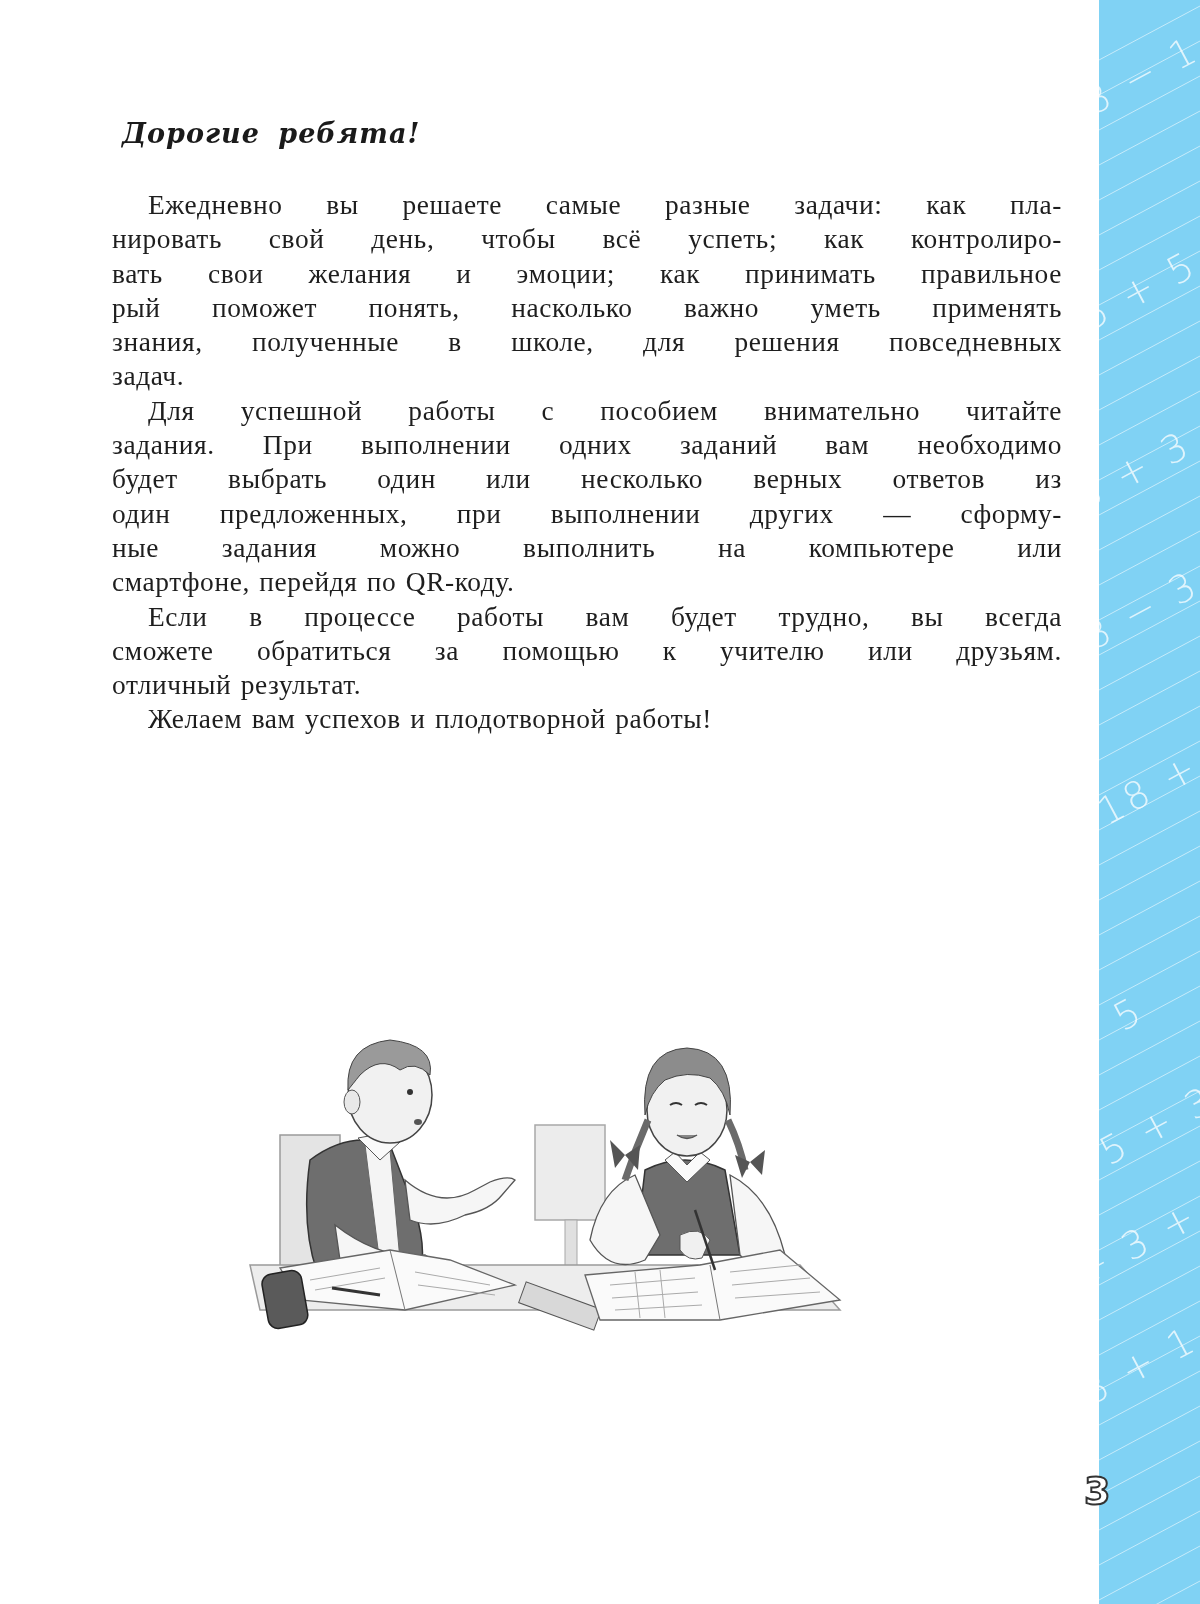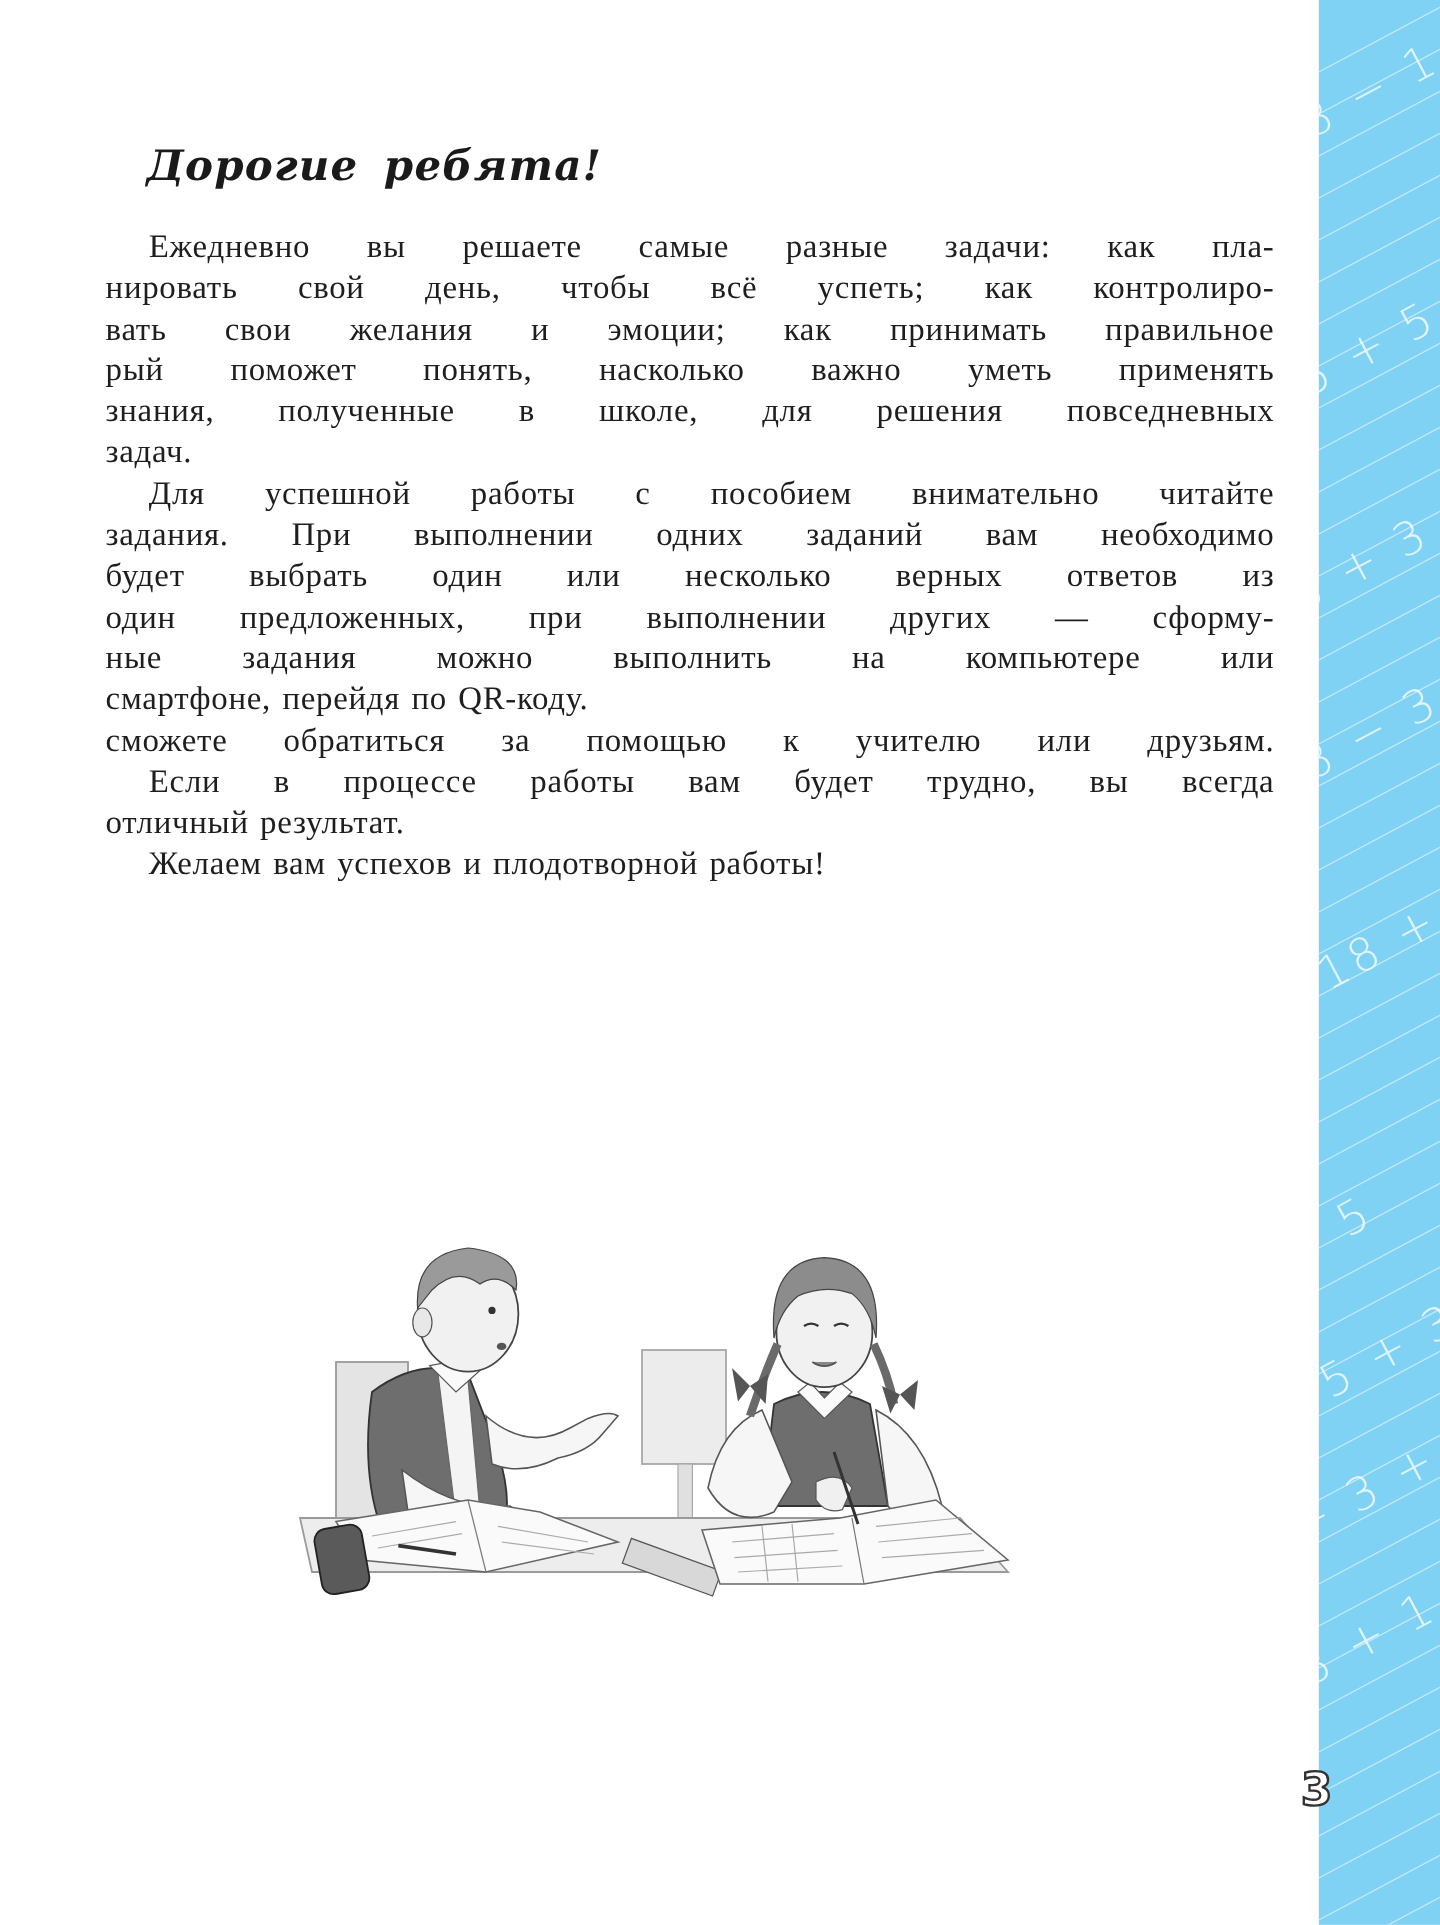--- a/index.html
+++ b/index.html
@@ -9,34 +9,34 @@
     font-family: "Liberation Serif", "DejaVu Serif", serif;
     color: #1e1e1e;
   }
   .page-content {
     position: absolute; left: 88px; top: 0; width: 974px;
   }
   .heading {
     position: absolute; left: 34px; top: 118px;
     font-family: "DejaVu Serif", "Liberation Serif", serif;
     font-style: italic; font-weight: bold;
-    font-size: 35px; letter-spacing: 1px; word-spacing: 8px;
+    font-size: 27px; letter-spacing: 1px; word-spacing: 8px;
     color: #1a1a1a; margin: 0; white-space: nowrap;
   }
   .body-text {
     position: absolute; left: 0; top: 188px; width: 974px;
   }
   .para {
     margin: 0; font-size: 27.4px; line-height: 34.3px;
     text-align: justify; text-indent: 36px;
     letter-spacing: 0.6px; word-spacing: 2px;
     hyphens: manual;
   }
   .line {
-    display: block; text-align: justify; text-align-last: justify; white-space: nowrap;
+    display: block; text-align: justify; text-align-last: justify; white-space: nowrap; margin-left: 24px;
   }
   .line.last { text-align-last: left; }
   .line.first { padding-left: 36px; }
   .para { text-indent: 0; }
 
   
   .sidebar {
     position: absolute; left: 1099px; top: 0; width: 101px; height: 1604px;
     background: #80d2f4; overflow: hidden;
   }
@@ -78,22 +78,22 @@
     </p>
     <p class="para">
       <span class="line first">Для успешной работы с пособием внимательно читайте</span>
       <span class="line">задания. При выполнении одних заданий вам необходимо</span>
       <span class="line">будет выбрать один или несколько верных ответов из</span>
       <span class="line">один предложенных, при выполнении других — сформу-</span>
       <span class="line">ные задания можно выполнить на компьютере или</span>
       <span class="line last">смартфоне, перейдя по QR-коду.</span>
     </p>
     <p class="para">
+      <span class="line first">Если в процессе работы вам будет трудно, вы всегда</span>
       <span class="line">сможете обратиться за помощью к учителю или друзьям.</span>
-      <span class="line first">Если в процессе работы вам будет трудно, вы всегда</span>
       <span class="line last">отличный результат.</span>
     </p>
     <p class="para">
       <span class="line first last">Желаем вам успехов и плодотворной работы!</span>
     </p>
   </div>
 </div>
 
 <div class="illustration">
   <svg width="630" height="330" viewBox="0 0 630 330">

